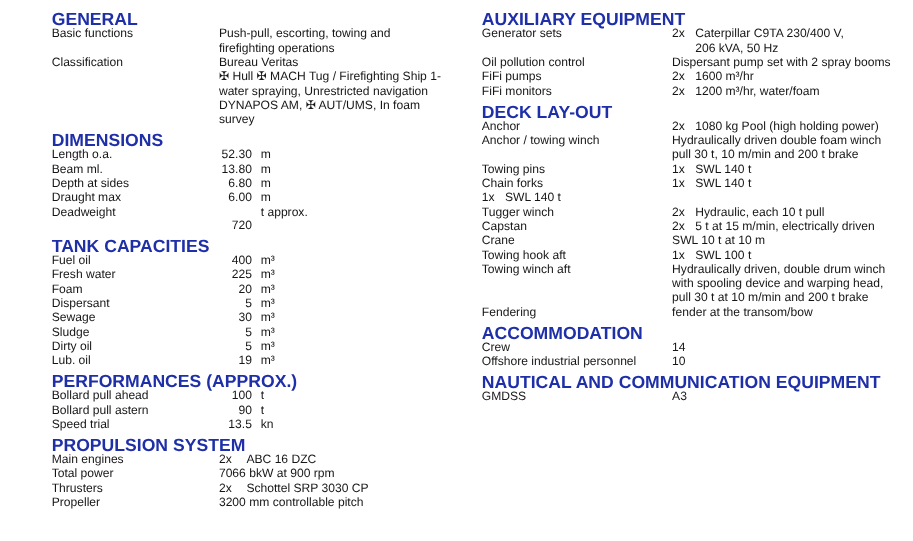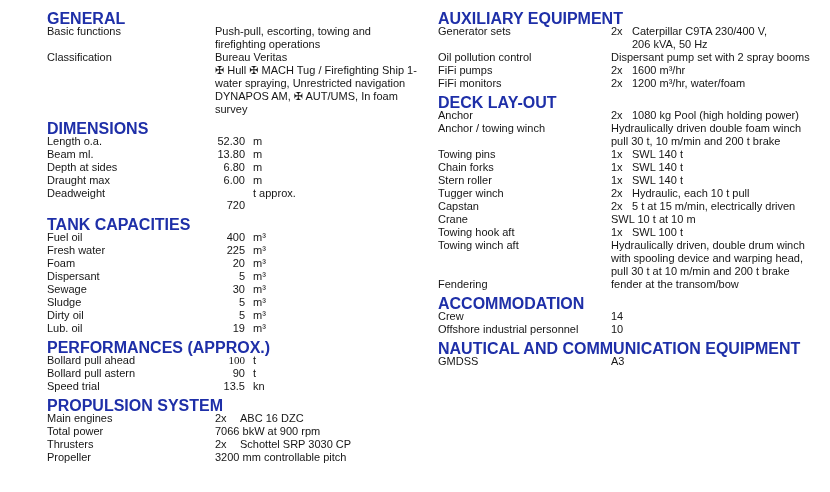--- a/index.html
+++ b/index.html
@@ -38,21 +38,21 @@
   }
   .row {
     display: flex;
     line-height: 13px;
     align-items: flex-start;
   }
   .label {
     flex: 0 0 auto;
     white-space: nowrap;
   }
-  .col0 .label { width: 168px; }
+  .col0 .label { width: 152px; }
   .col1 .label { width: 173px; }
   .value { display: flex; flex: 1 1 auto; min-width: 0; }
   .qty { flex: 0 0 auto; }
   .col0 .qty { width: 25px; }
   .col1 .qty { width: 21px; }
   .num {
     display: inline-block;
     width: 30px;
     text-align: right;
     white-space: nowrap;
@@ -188,21 +188,21 @@
             <div class="num" style="display: inline-block;">19</div>
             <div class="unit">m³</div>
           </div>
         </div>
       </div>
       <div class="section">
         <div class="section-title">PERFORMANCES (APPROX.)</div>
         <div class="row">
           <div class="label">Bollard pull ahead</div>
           <div class="value">
-            <div class="num" style="display: inline-block; font-family: Liberation Serif, serif;">100</div>
+            <div class="num" style="display: inline-block;">100</div>
             <div class="unit">t</div>
           </div>
         </div>
         <div class="row">
           <div class="label">Bollard pull astern</div>
           <div class="value">
             <div class="num" style="display: inline-block;">90</div>
             <div class="unit">t</div>
           </div>
         </div>
@@ -324,21 +324,20 @@
         <div class="row">
           <div class="label">Chain forks</div>
           <div class="value">
             <div class="qty">1x</div>
             <div class="lines">
               <div class="line">SWL 140 t</div>
             </div>
           </div>
         </div>
         <div class="row">
-          <div class="label">Stern roller</div>
           <div class="value">
             <div class="qty">1x</div>
             <div class="lines">
               <div class="line">SWL 140 t</div>
             </div>
           </div>
         </div>
         <div class="row">
           <div class="label">Tugger winch</div>
           <div class="value">

